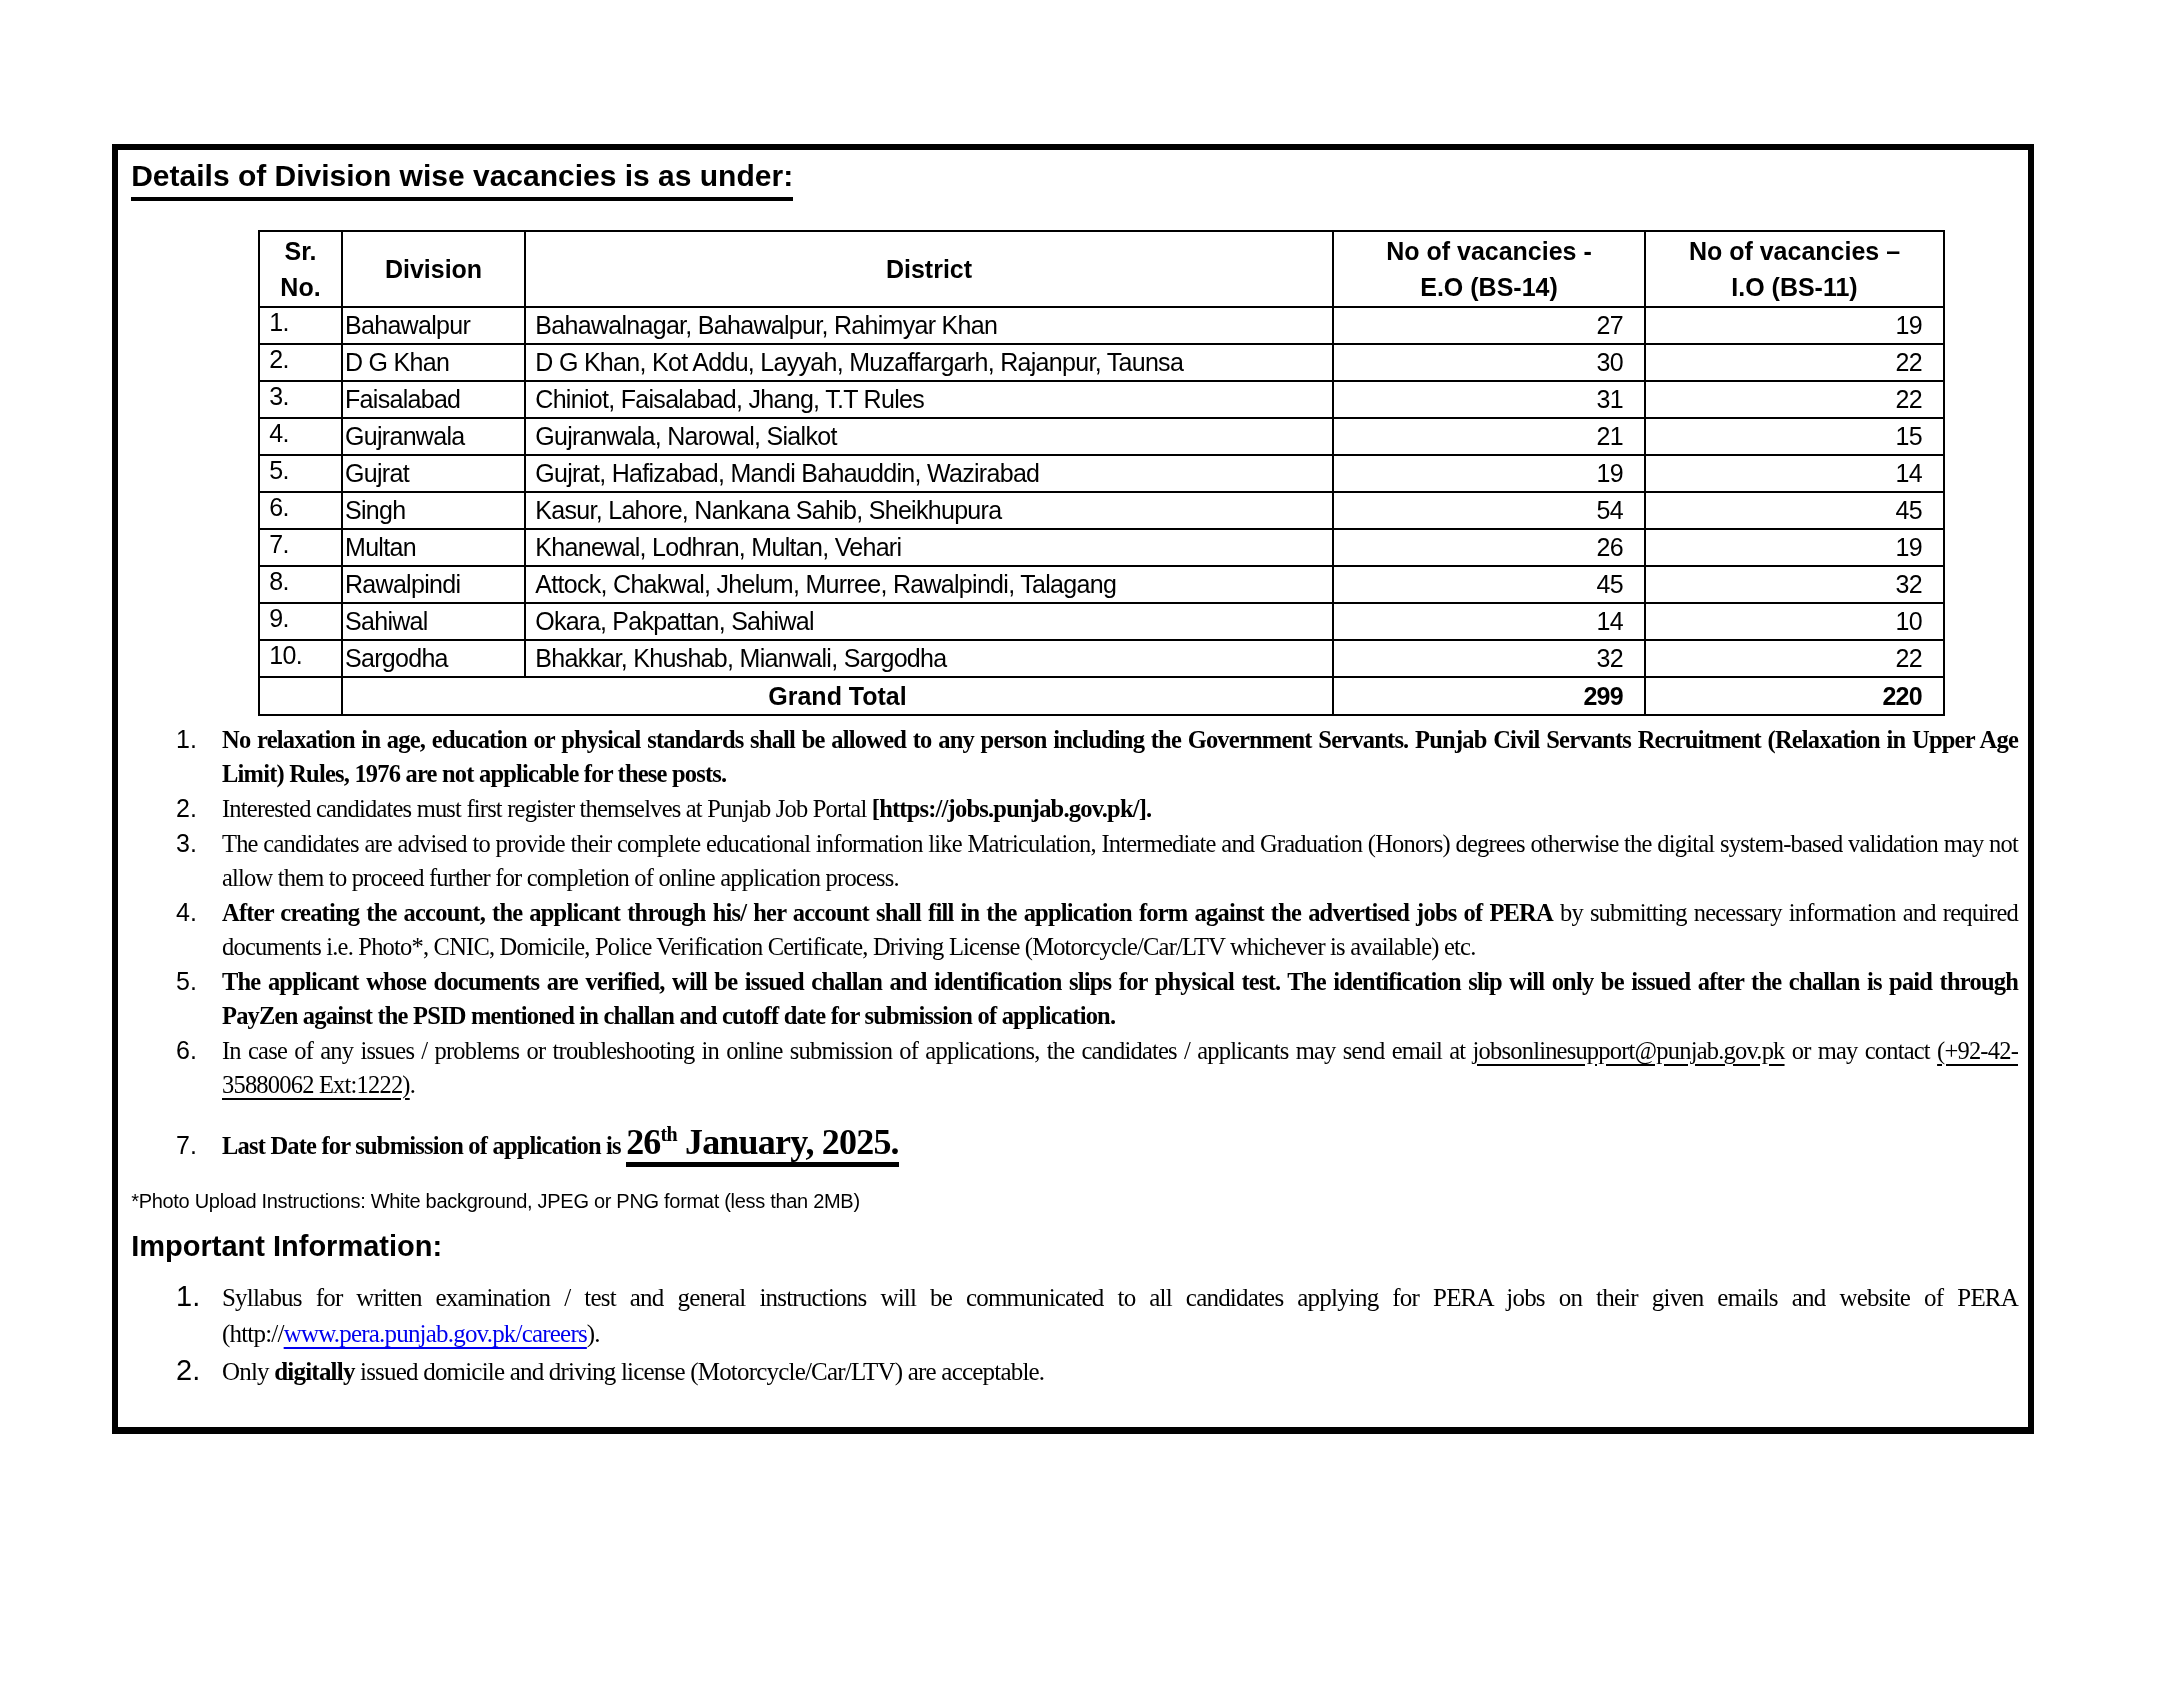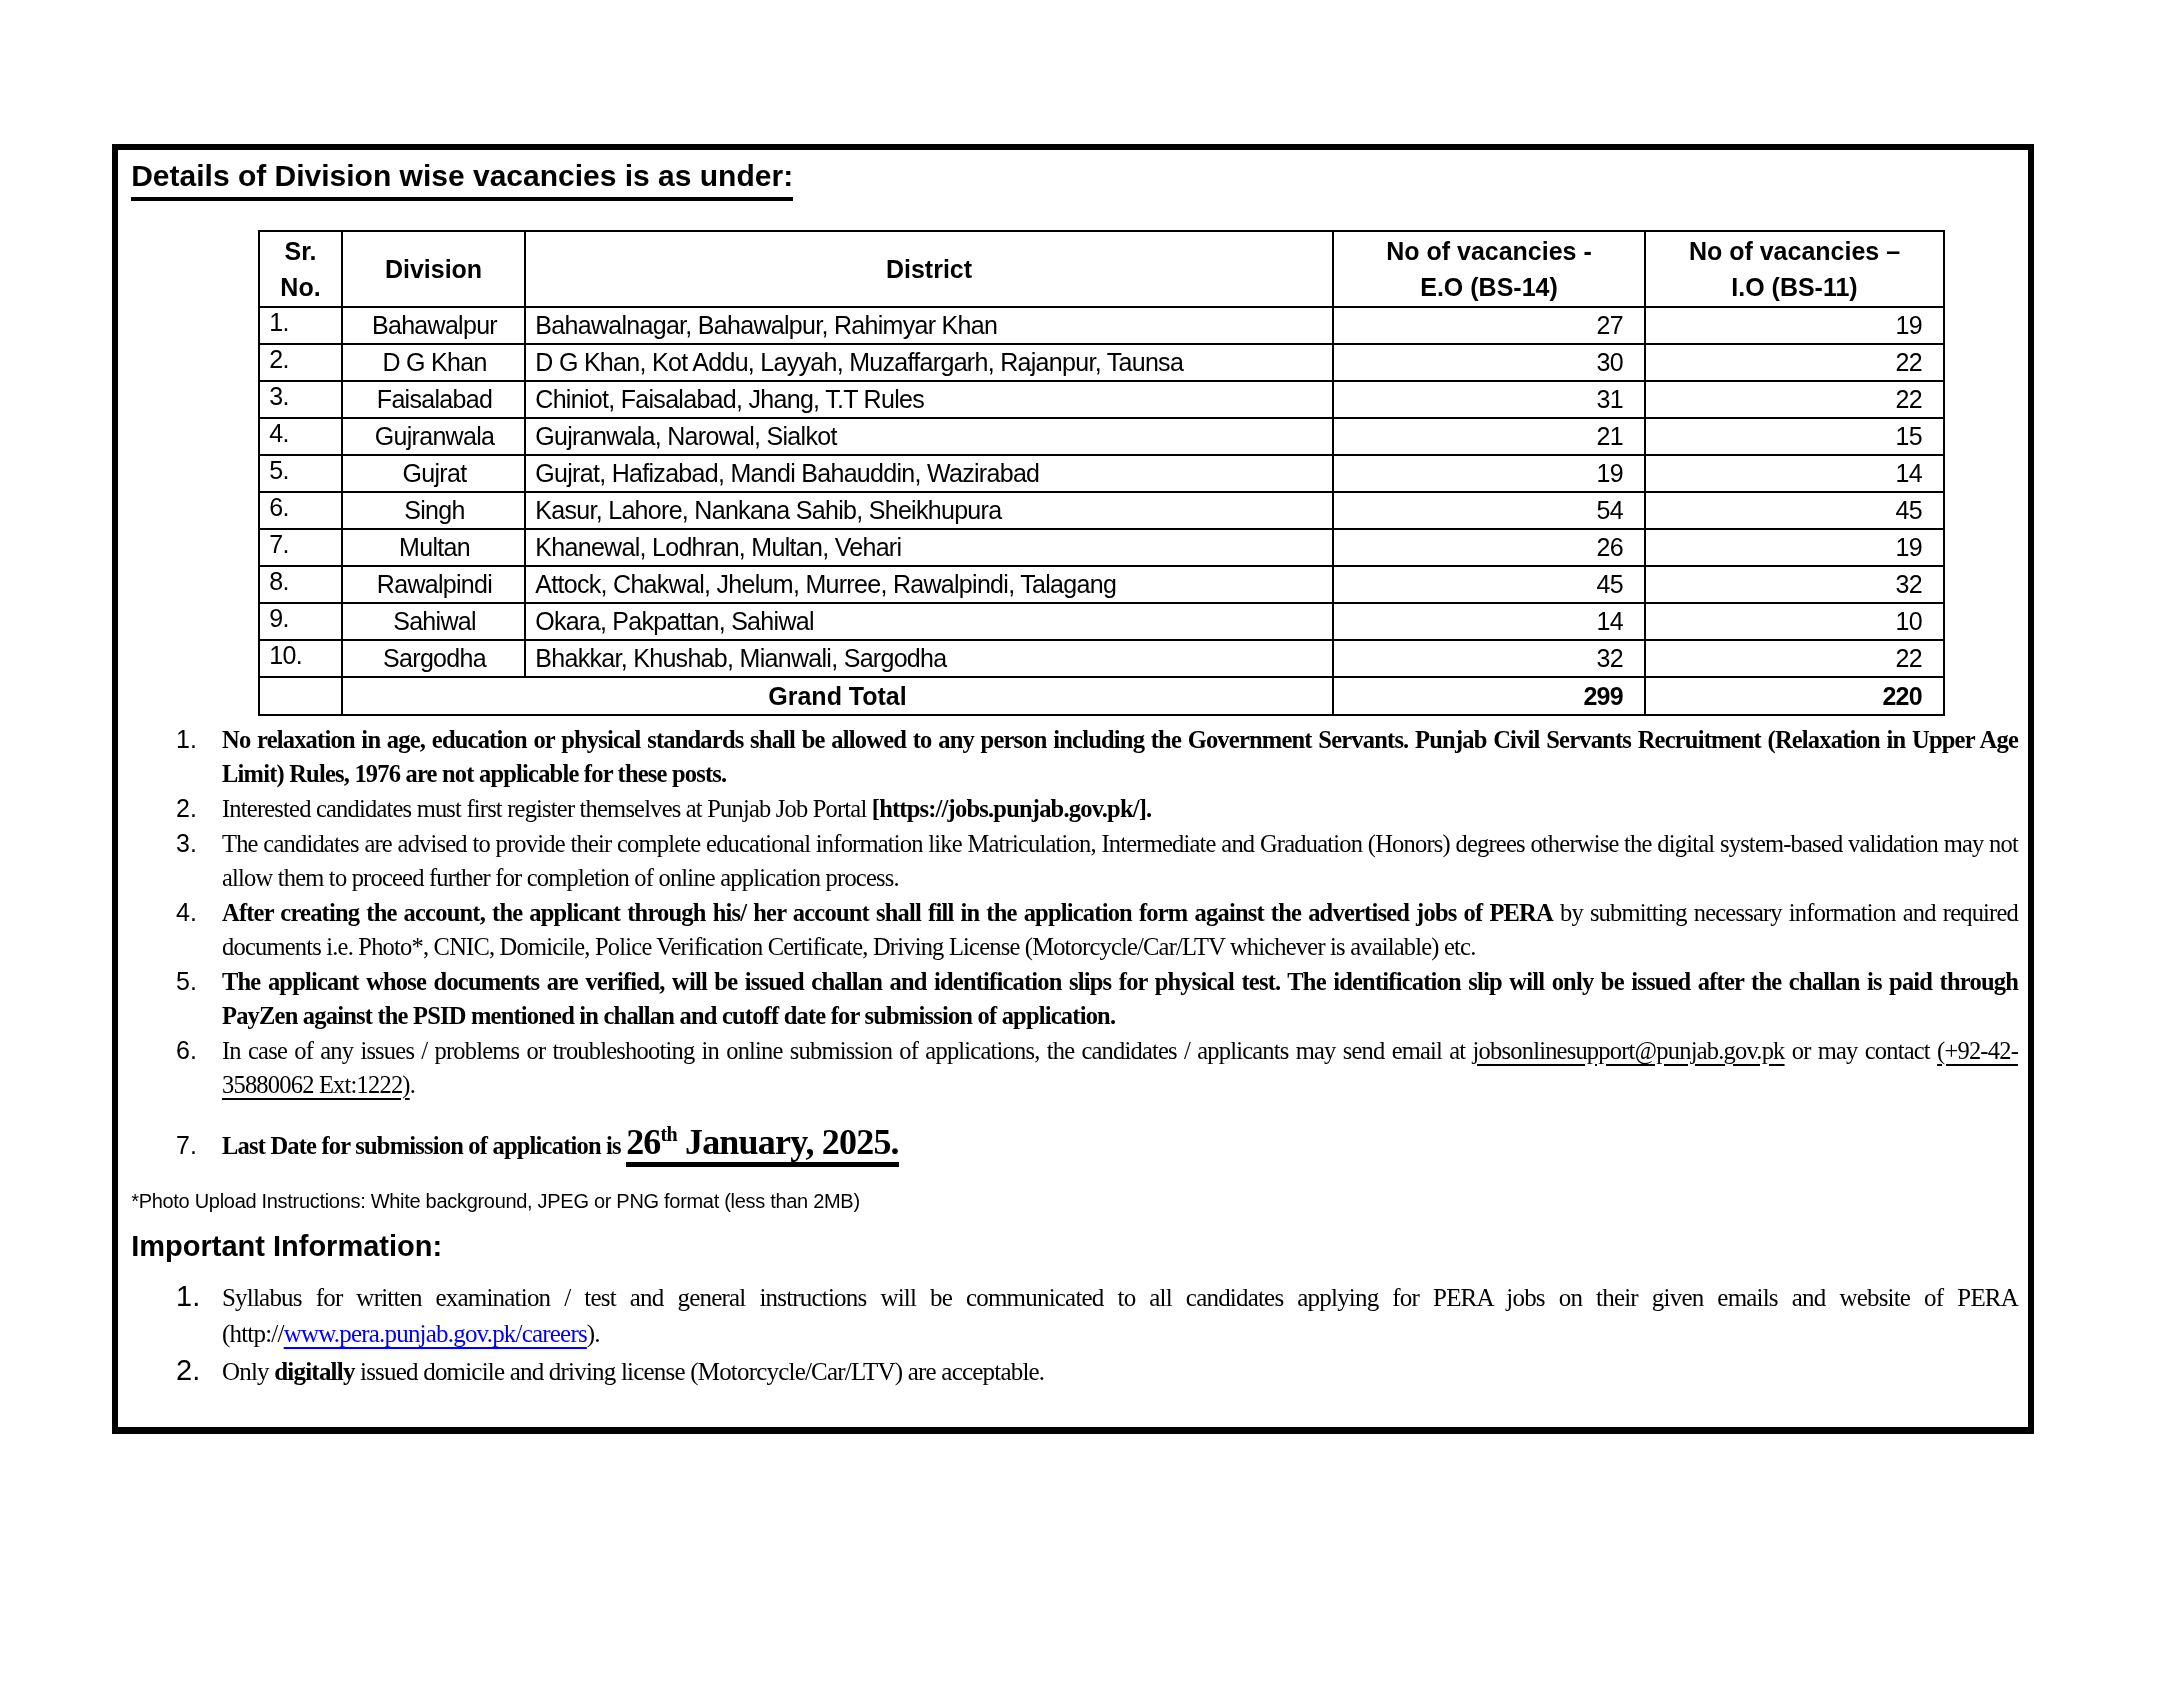--- a/index.html
+++ b/index.html
@@ -43,21 +43,21 @@
     overflow: hidden; white-space: nowrap;
   }
   .vac-table th { font-weight: bold; text-align: center; vertical-align: middle; height: 76px; line-height: 1.45; }
   .col-sr { width: 83px; }
   .col-division { width: 183px; }
   .col-district { width: 808px; }
   .col-eo { width: 312px; }
   .col-io { width: 299px; }
   .vac-table td { height: 37px; letter-spacing: -0.7px; }
   .cell-sr { vertical-align: top; padding-left: 9.3px; font-size: 24px; }
-  .cell-division { vertical-align: middle; padding-left: 2px; text-align: center; }
+  .cell-division { vertical-align: middle; padding-left: 2px; }
   .cell-district { vertical-align: middle; padding-left: 9.3px; }
   .cell-num { vertical-align: middle; text-align: right; padding-right: 21px; }
   .row-total td { height: 38px; font-weight: bold; }
   .cell-total-label { text-align: center; font-size: 26.5px; letter-spacing: 0 !important; }
 
   
   .section-heading {
     font-size: 29px; font-weight: bold;
     margin: 33px 0 10.6px 13.2px;
   }

